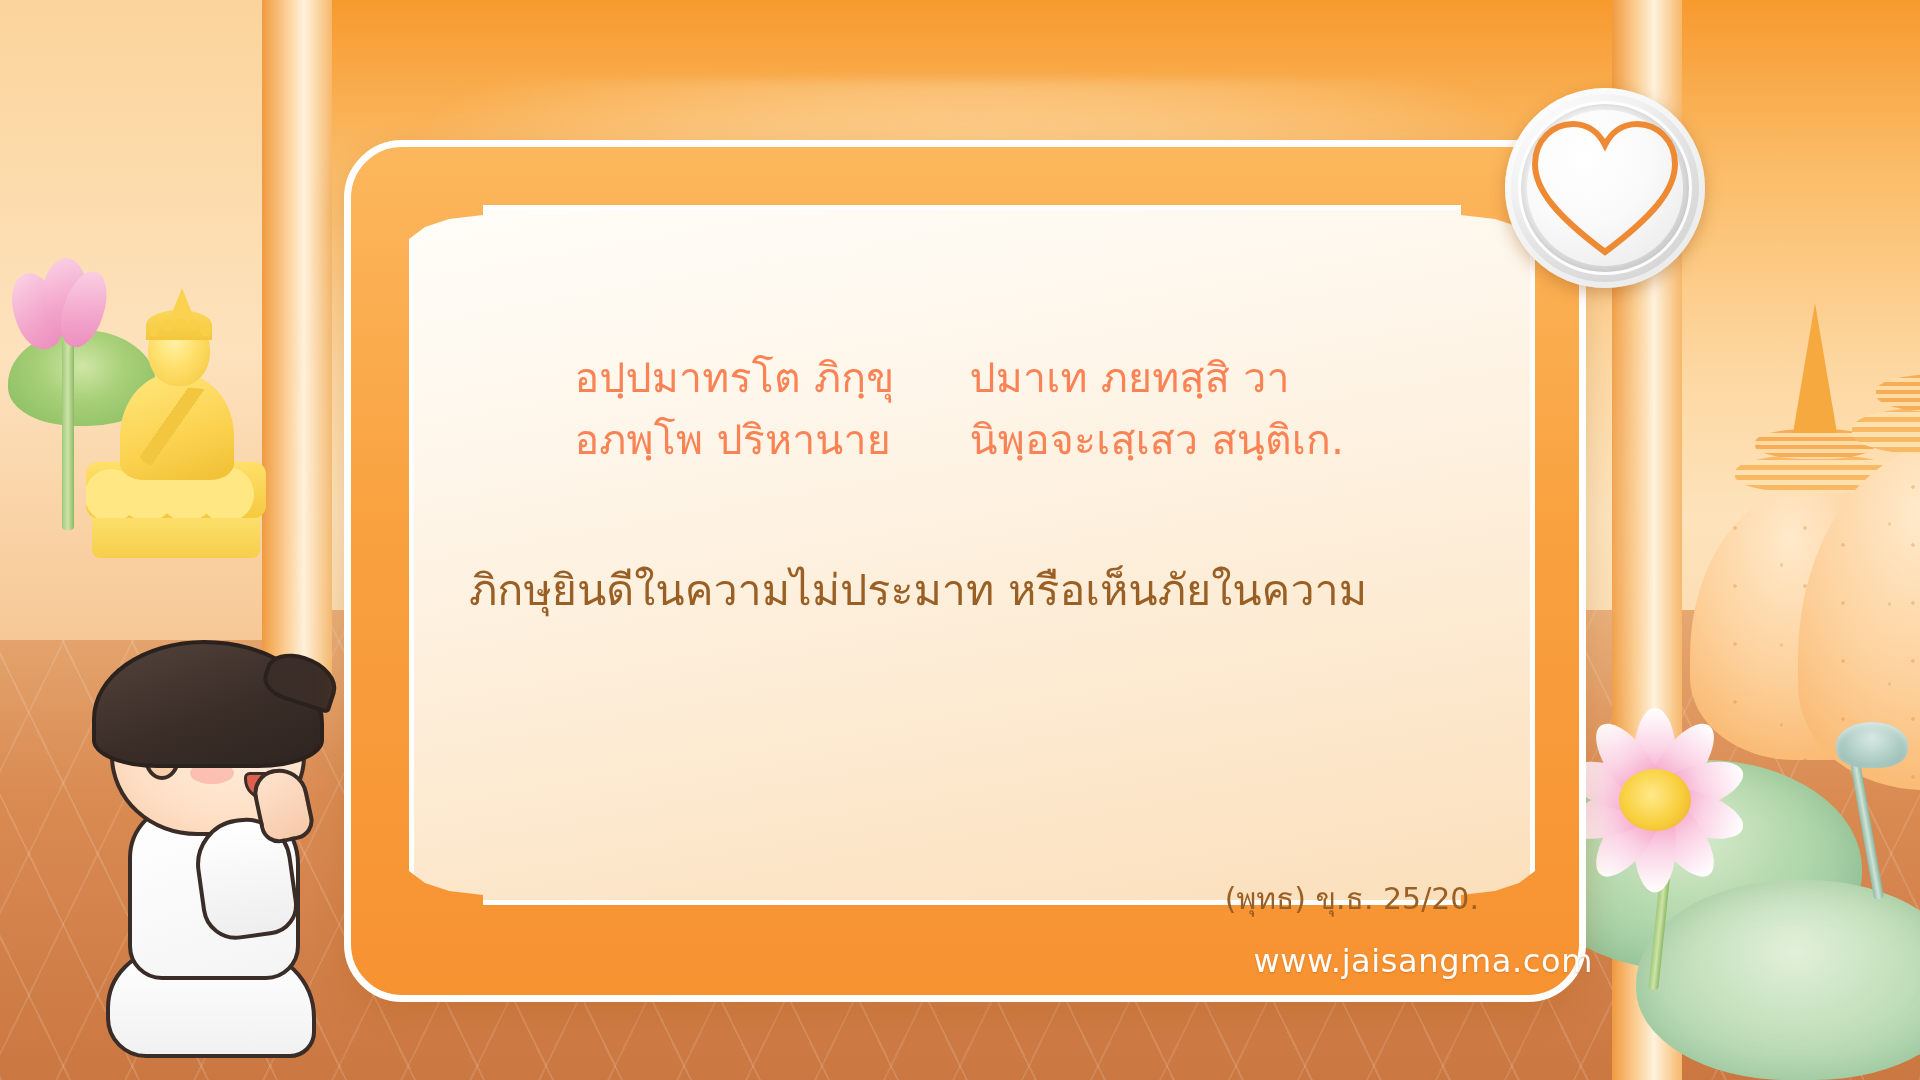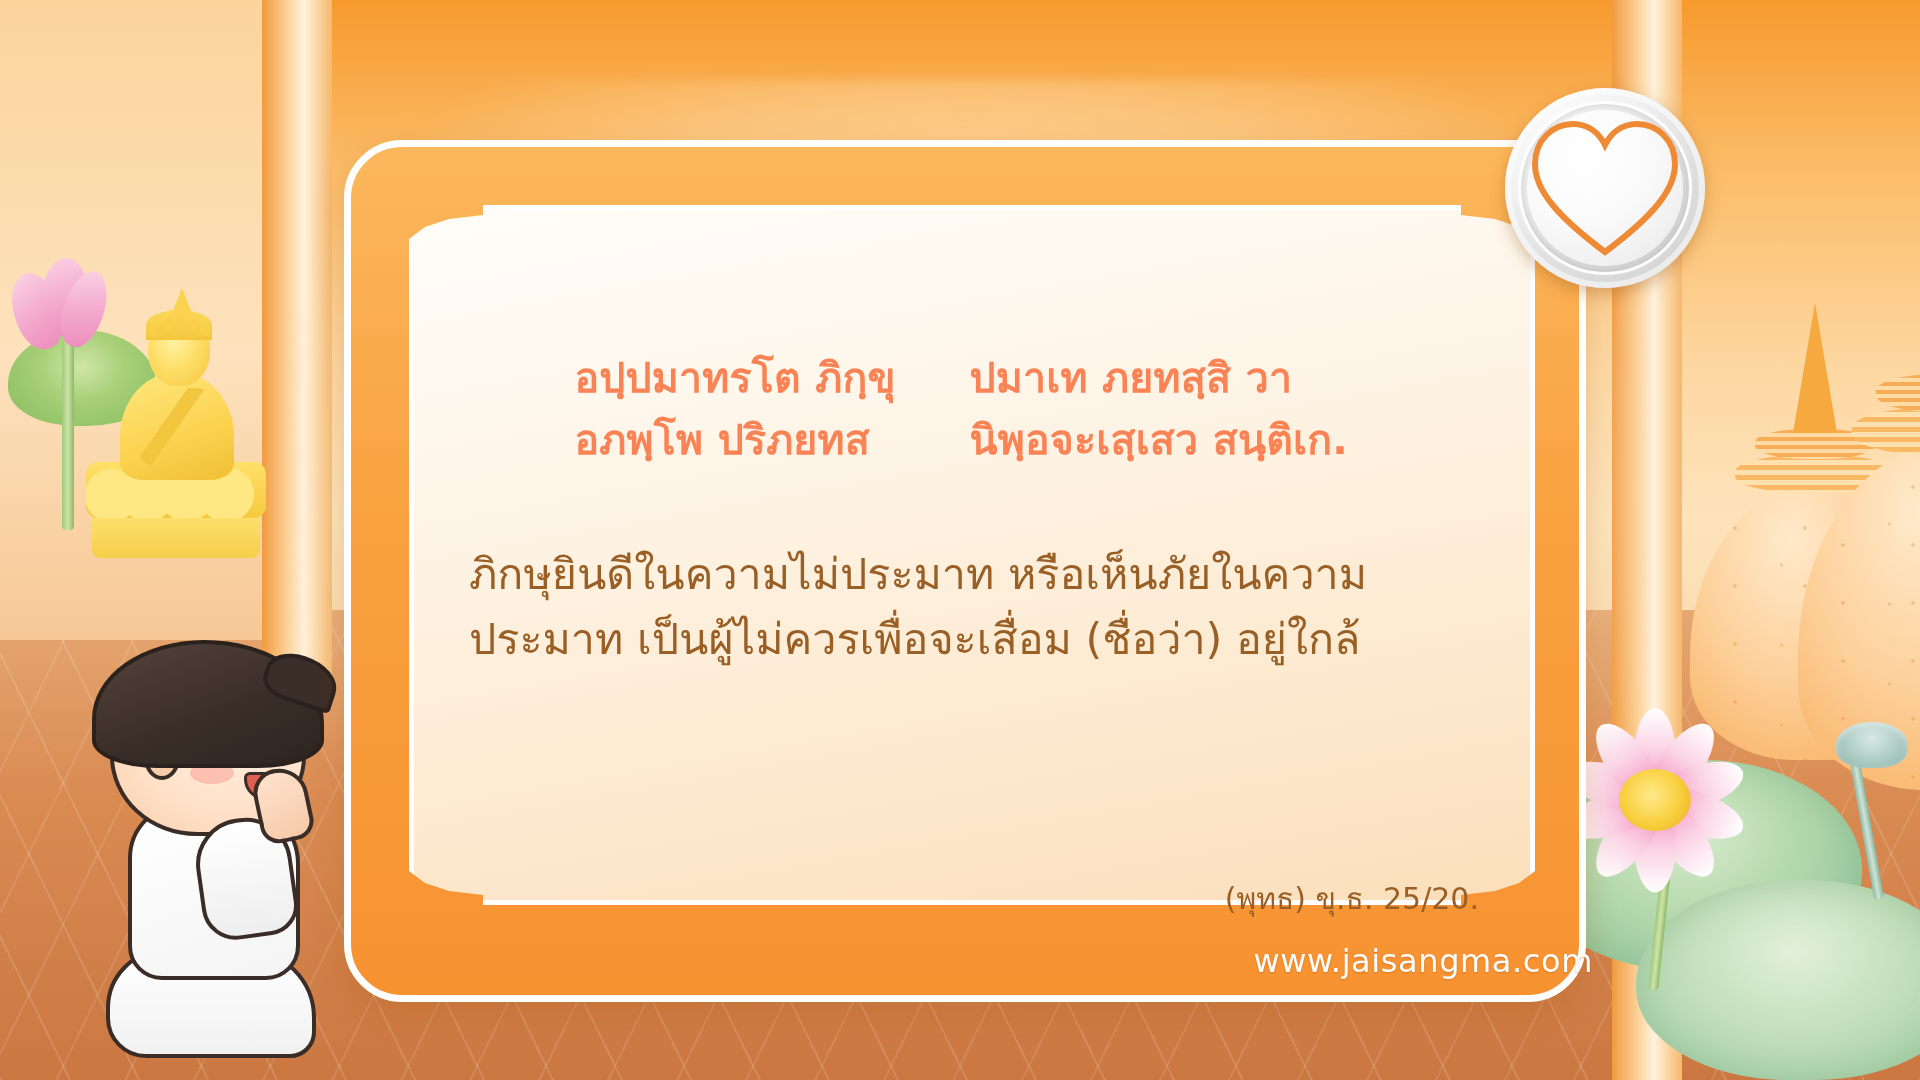--- a/index.html
+++ b/index.html
@@ -104,31 +104,31 @@
       100% calc(100% - 34px), calc(100% - 16px) calc(100% - 22px), calc(100% - 40px) calc(100% - 14px), calc(100% - 74px) calc(100% - 10px), calc(100% - 74px) 100%,
       74px 100%, 74px calc(100% - 10px), 40px calc(100% - 14px), 16px calc(100% - 22px), 0 calc(100% - 34px)
     );
   }
 
   
   .pali{
     position:absolute; left:58px; top:200px; width:1126px;
     text-align:center;
     color:#fa8355;
-    font-weight:700;
+    font-weight:400;
     font-size:41px;
     line-height:1.52;
     letter-spacing:.2px;
   }
   .pali .col{ display:inline-block; text-align:left; }
   .pali .c1{ width:395px; }
   .pali .c2{ width:400px; }
 
   .trans{
-    position:absolute; left:118px; top:395px; width:1010px;
+    position:absolute; left:118px; top:411px; width:1010px;
     color:#9a5f25;
     font-size:43px;
     line-height:1.52;
     letter-spacing:0;
   }
 
   .source{
     position:absolute; right:100px; top:728px;
     color:#9a5f25;
     font-size:30px;
@@ -409,27 +409,26 @@
   </div>
 
   <div class="card-outer">
     <div class="card-inner"></div>
 
     <div class="pali">
       <div>
         <span class="col c1">อปฺปมาทรโต ภิกฺขุ</span><span class="col c2">ปมาเท ภยทสฺสิ วา</span>
       </div>
       <div>
-        <span class="col c1">อภพฺโพ ปริภยทส</span><span class="col c2">นิพฺอจะเสฺเสว สนฺติเก.</span>
+        <span class="col c1">อภพฺโพ ปริหานาย</span><span class="col c2">นิพฺอจะเสฺเสว สนฺติเก.</span>
       </div>
     </div>
 
     <div class="trans">
       <div>ภิกษุยินดีในความไม่ประมาท หรือเห็นภัยในความ</div>
-      <div>ประมาท เป็นผู้ไม่ควรเพื่อจะเสื่อม (ชื่อว่า) อยู่ใกล้</div>
     </div>
 
     <div class="source">(พุทธ) ขุ.ธ. 25/20.</div>
     <div class="site">www.jaisangma.com</div>
   </div>
 
   <div class="badge">
     <div class="ring"></div>
     <div class="face"></div>
     <svg width="156" height="152" viewBox="0 0 156 152">

